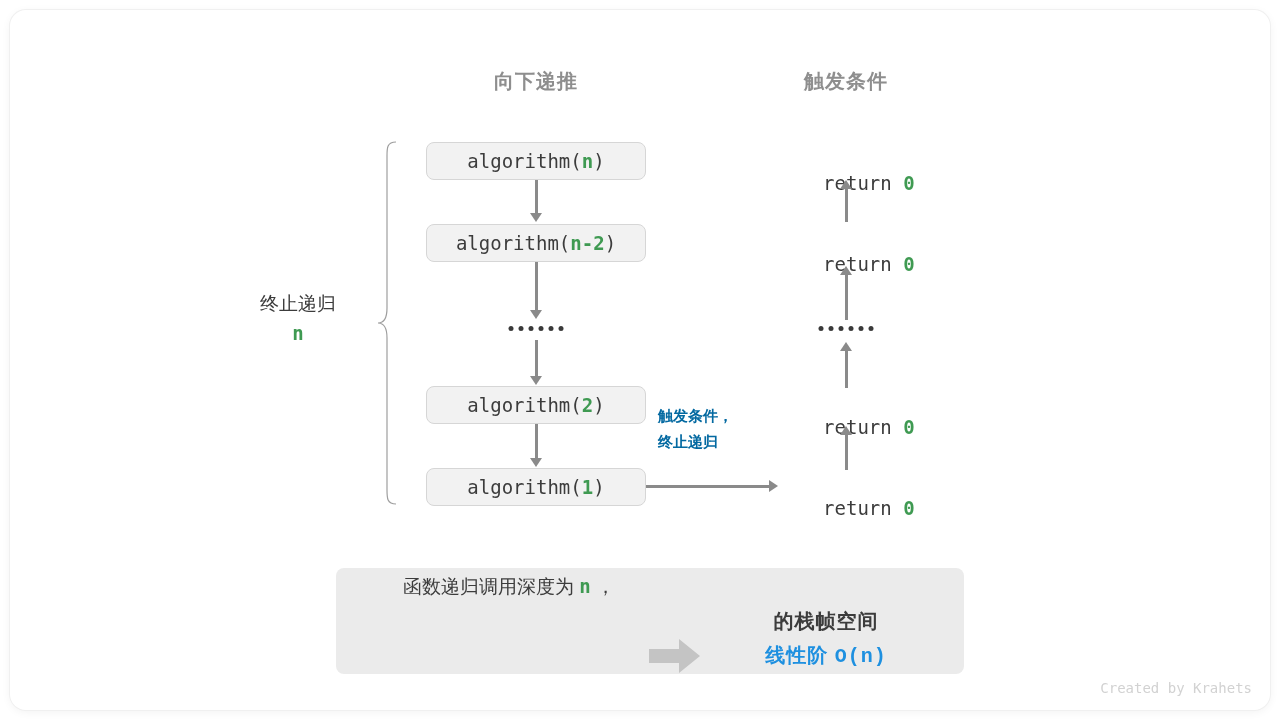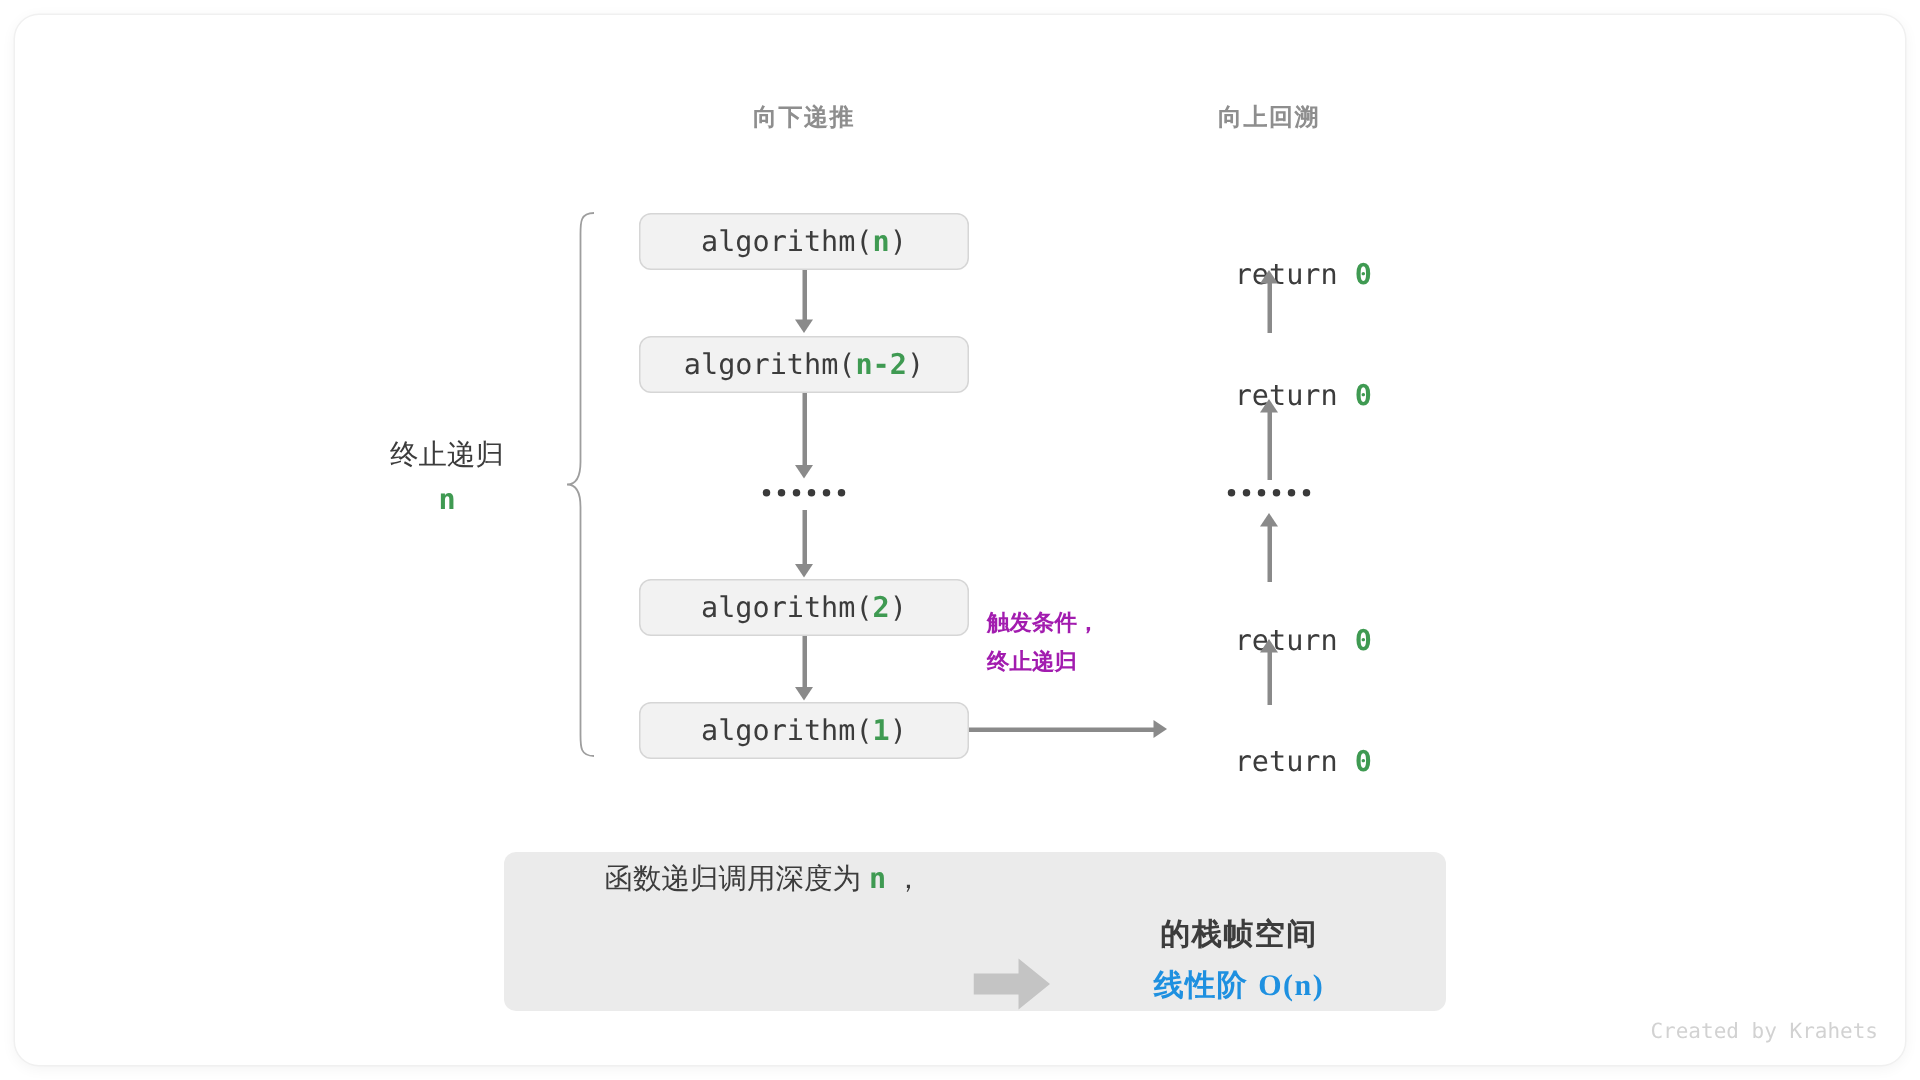--- a/index.html
+++ b/index.html
@@ -21,21 +21,21 @@
     height: 700px;
     background: #ffffff;
     border-radius: 16px;
     box-shadow: 0 0 0 1px #f0f0f0, 0 2px 10px rgba(0,0,0,0.055);
     overflow: hidden;
   }
   .abs { position: absolute; }
 
   
   .col-head {
-    font-size: 16px;
+    font-size: 20px;
     font-weight: bold;
     color: #8e8e8e;
     letter-spacing: 1px;
     text-align: center;
     white-space: nowrap;
     transform: translateX(-50%);
   }
 
   
   .callbox {
@@ -136,21 +136,21 @@
     font-size: 19px;
     font-weight: bold;
     color: #3f9a52;
     display: block;
   }
 
   
   .trigger-note {
     font-size: 15px;
     font-weight: bold;
-    color: #a21caf;
+    color: #0369a1;
     line-height: 1.75;
     white-space: nowrap;
   }
 
   
   #summary {
     box-sizing: border-box;
     background: #ebebeb;
     border-radius: 8px;
     display: flex;
@@ -173,39 +173,39 @@
     color: #3c3c3c;
     letter-spacing: 1px;
   }
   .sum-right .t2 {
     display: block;
     font-size: 20px;
     font-weight: bold;
     color: #1e90e0;
     letter-spacing: 1px;
   }
-  .sum-right .t2 .mono { font-family: Liberation Serif, serif; }
+  .sum-right .t2 .mono { font-family: Liberation Mono, monospace; }
 
   
   #credit {
     font-family: "DejaVu Sans Mono", monospace;
     font-size: 14px;
     color: #d2d2d2;
     white-space: nowrap;
     text-align: right;
     margin-top: 48px;
   }
 </style>
 </head>
 <body>
 
 <div id="card">
 
   <div class="abs col-head" style="left:526px; top:58px;">向下递推</div>
-  <div class="abs col-head" style="left:836px; top:58px;">向上回溯</div>
+  <div class="abs col-head" style="left:836px; top:58px;">触发条件</div>
 
   <div class="abs depth-label" style="left:288px; top:280px;">
     <span class="cn">终止递归</span>
     <span class="nvar">n</span>
   </div>
 
   <svg class="abs" style="left:366px; top:128px;" width="26" height="370" viewBox="0 0 26 370">
     <path d="M20 4 C11 4 11 10 11 18 L11 170 C11 180 8 185 2 185 C8 185 11 190 11 200 L11 352 C11 360 11 366 20 366" fill="none" stroke="#9e9e9e" stroke-width="1.2"></path>
   </svg>
 

